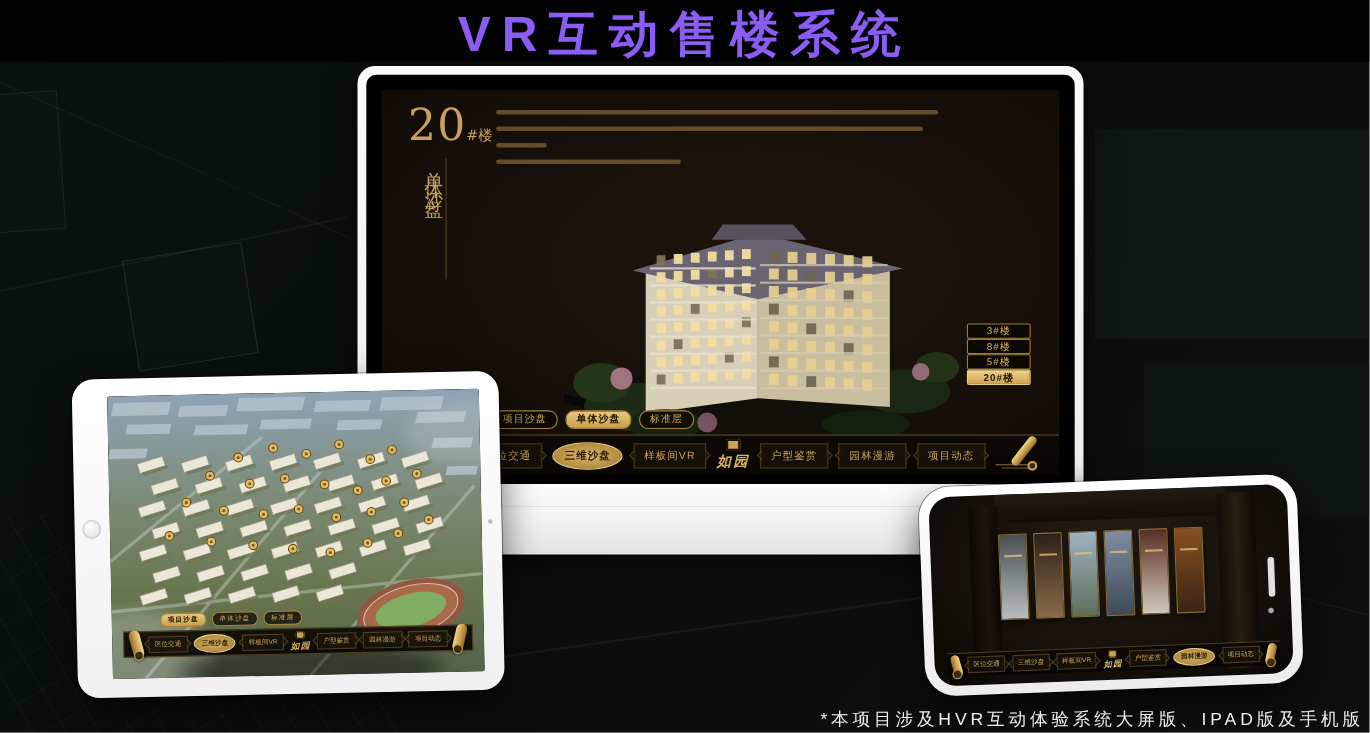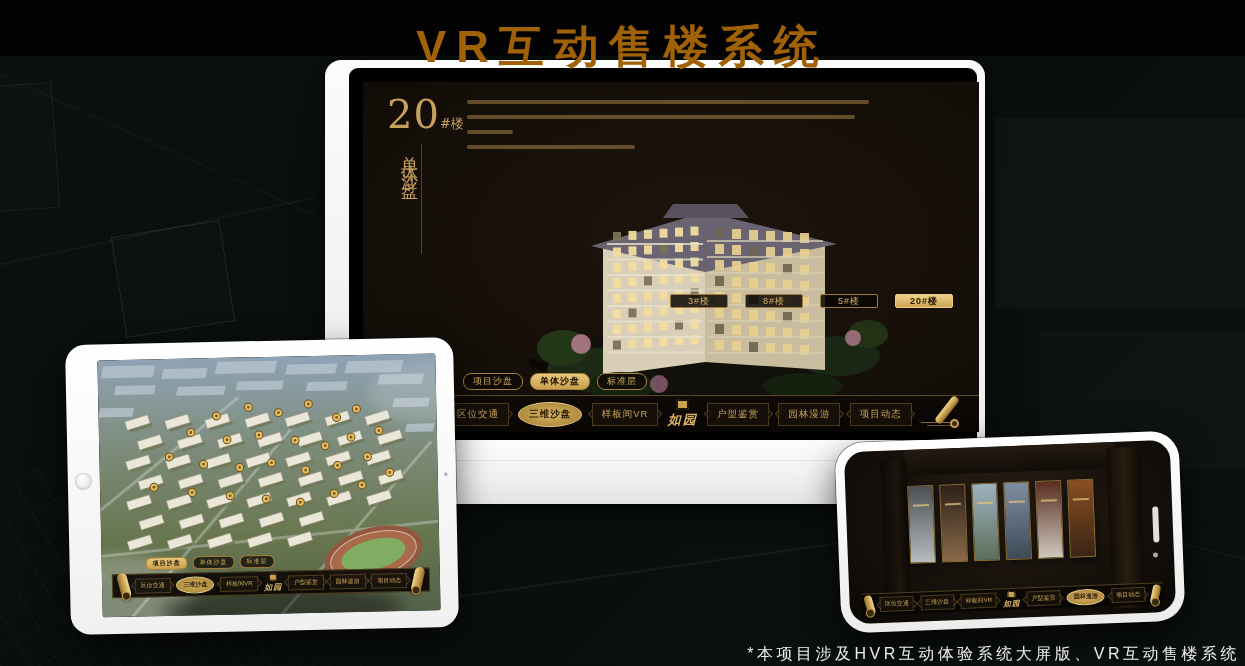--- a/index.html
+++ b/index.html
@@ -24,31 +24,31 @@
   .l5 { left:880px; top:520px; width:420px; transform:rotate(14deg); }
   .r1 { left:995px; top:118px; width:250px; height:190px; background:rgba(45,60,52,.16); }
   .r2 { left:1040px; top:330px; width:205px; height:140px; background:rgba(40,52,46,.13); }
   .m1 { left:0; top:468px; width:380px; height:198px;
         background:repeating-linear-gradient(60deg, rgba(140,170,155,.05) 0 1px, transparent 1px 26px),
                    repeating-linear-gradient(-30deg, rgba(140,170,155,.04) 0 1px, transparent 1px 34px); }
 
   
   .main-title {
     left:0; top:1px; width:100%; text-align:center; z-index:6;
-    color:#a16207; font-size:45px; font-weight:bold; letter-spacing:10px;margin-top:16px;
+    color:#8b5cf6; font-size:45px; font-weight:bold; letter-spacing:10px;
   }
   .footnote {
     right:5px; bottom:1px; z-index:7; color:#ededed;
     font-size:16px; letter-spacing:3.5px;
   }
 
   
   .monitor { left:325px; top:60px; width:660px; z-index:1; }
   .mon-top { background:linear-gradient(180deg,#fbfbfb,#ededed); border-radius:16px 16px 0 0;
-             padding:8px 8px 0 24px; box-shadow:0 0 0 1px rgba(0,0,0,.45), 0 8px 30px rgba(0,0,0,.5); }
+             padding:8px 8px 0 8px; box-shadow:0 0 0 1px rgba(0,0,0,.45), 0 8px 30px rgba(0,0,0,.5); }
   .mon-bezel { background:#000; border-radius:9px 9px 0 0; padding:14px 14px 8px 14px; }
   .screen { position:relative; width:616px; height:350px; overflow:hidden;
             background:radial-gradient(ellipse at 55% 45%, #1d150c 0%, #17100a 55%, #100b06 100%); }
   .mon-chin { background:linear-gradient(180deg,#fcfcfc 0%,#f1f1f1 55%,#e3e3e3 100%);
               height:64px; border-radius:0 0 10px 10px;
               box-shadow:0 0 0 1px rgba(0,0,0,.35), 0 10px 24px rgba(0,0,0,.45);
               position:relative; }
   .mon-chin::after { content:""; position:absolute; left:0; top:20px; width:100%; height:1px; background:rgba(0,0,0,.07); }
   .stand-neck { left:265px; top:488px; width:130px; height:66px; z-index:0;
                 background:linear-gradient(180deg,#efefef,#c9c9c9 60%,#dcdcdc);
@@ -61,21 +61,21 @@
   .hd { left:24px; top:12px; color:#c8a05e; font-family:"DejaVu Serif",serif; }
   .hd-num { font-size:40px; line-height:40px; letter-spacing:1px; }
   .hd-suf { font-size:13px; }
   .hd-sub { left:36px; top:60px; color:#c8a05e; font-family:"DejaVu Serif",serif;
             writing-mode:vertical-rl; font-size:17px; letter-spacing:9px; }
   .hd-rule { left:58px; top:62px; width:1px; height:110px; background:rgba(200,160,94,.35); }
   .desc { left:104px; top:18px; }
   .desc i { display:block; height:4px; border-radius:2px; background:rgba(175,138,75,.5); margin-bottom:11px; }
   .bld-svg { left:160px; top:66px; }
 
-  .bb-col { right:26px; top:212px; display:flex; flex-direction:row; gap:17px; z-index:3; }
+  .bb-col { right:26px; top:212px; display:flex; flex-direction:column; gap:0; z-index:3; }
   .bbtn { width:58px; height:14px; font-size:9px; line-height:12px; text-align:center; letter-spacing:1px;
           color:#d6b065; border:1px solid #9f7c3a; background:rgba(10,7,4,.85); border-radius:2px; cursor:pointer; }
   .bbtn.act { background:linear-gradient(#ecd08a,#cfa552); color:#2a1a04; font-weight:bold; border-color:#e8cc84; }
 
   .tabs { left:100px; top:291px; display:flex; gap:7px; z-index:3; }
   .pill { font-size:9px; color:#d2ab5e; border:1px solid #a8813c; border-radius:8px; padding:1px 9px;
           background:rgba(15,10,5,.75); letter-spacing:1px; cursor:pointer;font-family:Liberation Serif, serif; }
   .pill.act { background:linear-gradient(#e8c87e,#c89f4e); color:#241603; font-weight:bold; }
 
   .mnav { left:0; bottom:0; width:616px; height:37px; z-index:2;
@@ -608,13 +608,13 @@
         <span class="logotext">如园</span>
       </span>
       <span class="nvi">户型鉴赏</span>
       <span class="nvi act">园林漫游</span>
       <span class="nvi">项目动态</span>
       <span class="endscroll"></span>
     </div>
   </div>
 </div>
 
-<div class="abs footnote">*本项目涉及HVR互动体验系统大屏版、VR互动售楼系统</div>
+<div class="abs footnote">*本项目涉及HVR互动体验系统大屏版、IPAD版及手机版</div>
 
 </body></html>

